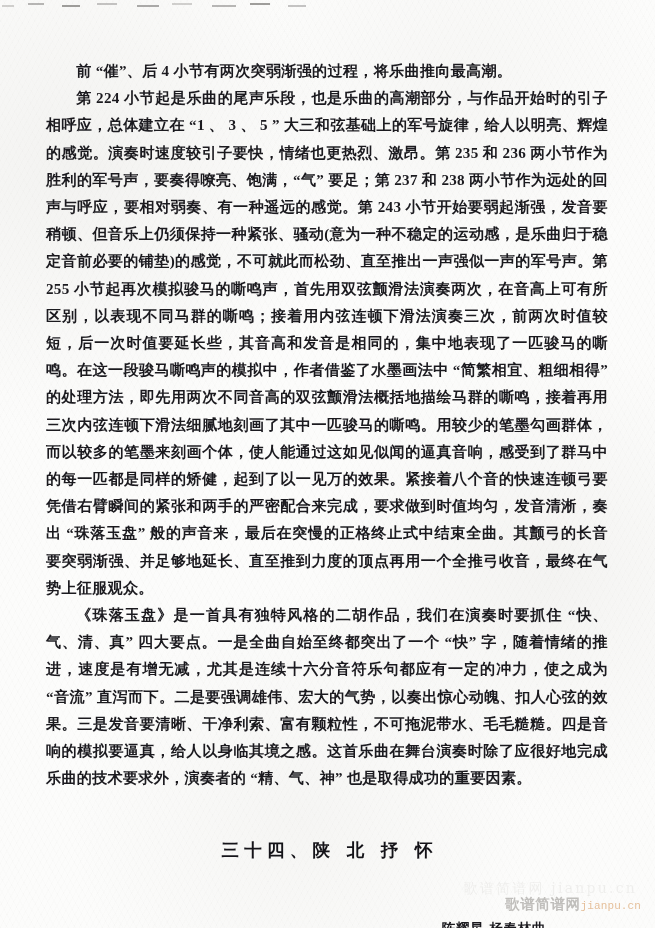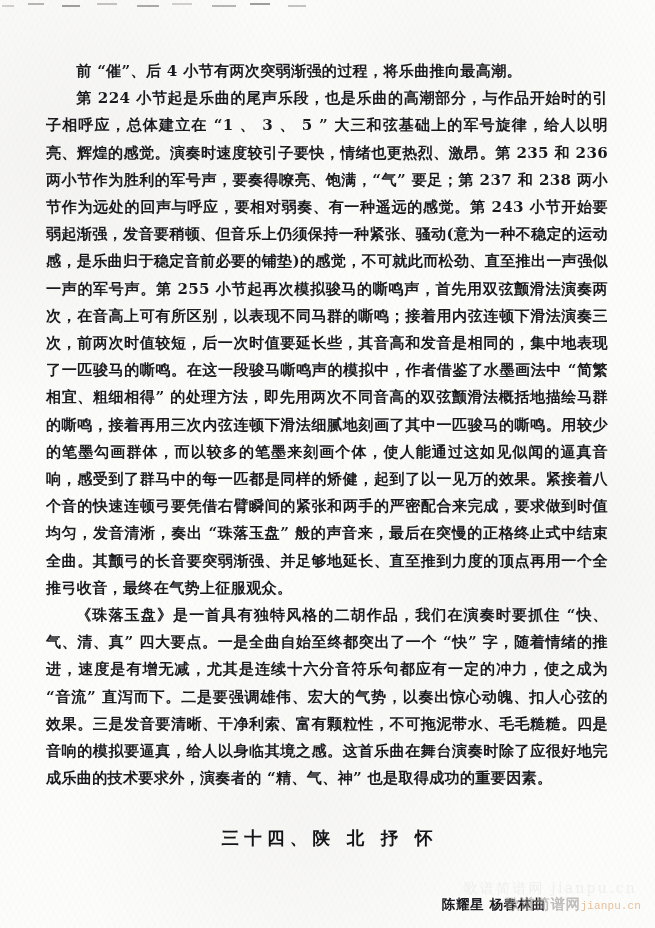--- a/index.html
+++ b/index.html
@@ -78,25 +78,25 @@
     font-size: 15.1px;
     line-height: 27.2px;
     letter-spacing: 0.02em;
     text-align: justify;
     text-justify: inter-character;
     color: #1b1a1f;
     font-weight: 600;
     text-indent: 0;
     -webkit-font-smoothing: none;
   }
-  p.body.indent { text-indent: 2em; }
+  p.body.indent { text-indent: 2em; font-family: Liberation Serif, serif; }
 
   
   .chapter-title {
-    margin: 0;
+    margin: 12px;
     text-align: center;
     font-size: 17.5px;
     font-weight: 700;
     letter-spacing: 0.30em;
     color: #141318;
     padding-left: 0.30em;
   }
 
   .credits {
     margin: 16px;

